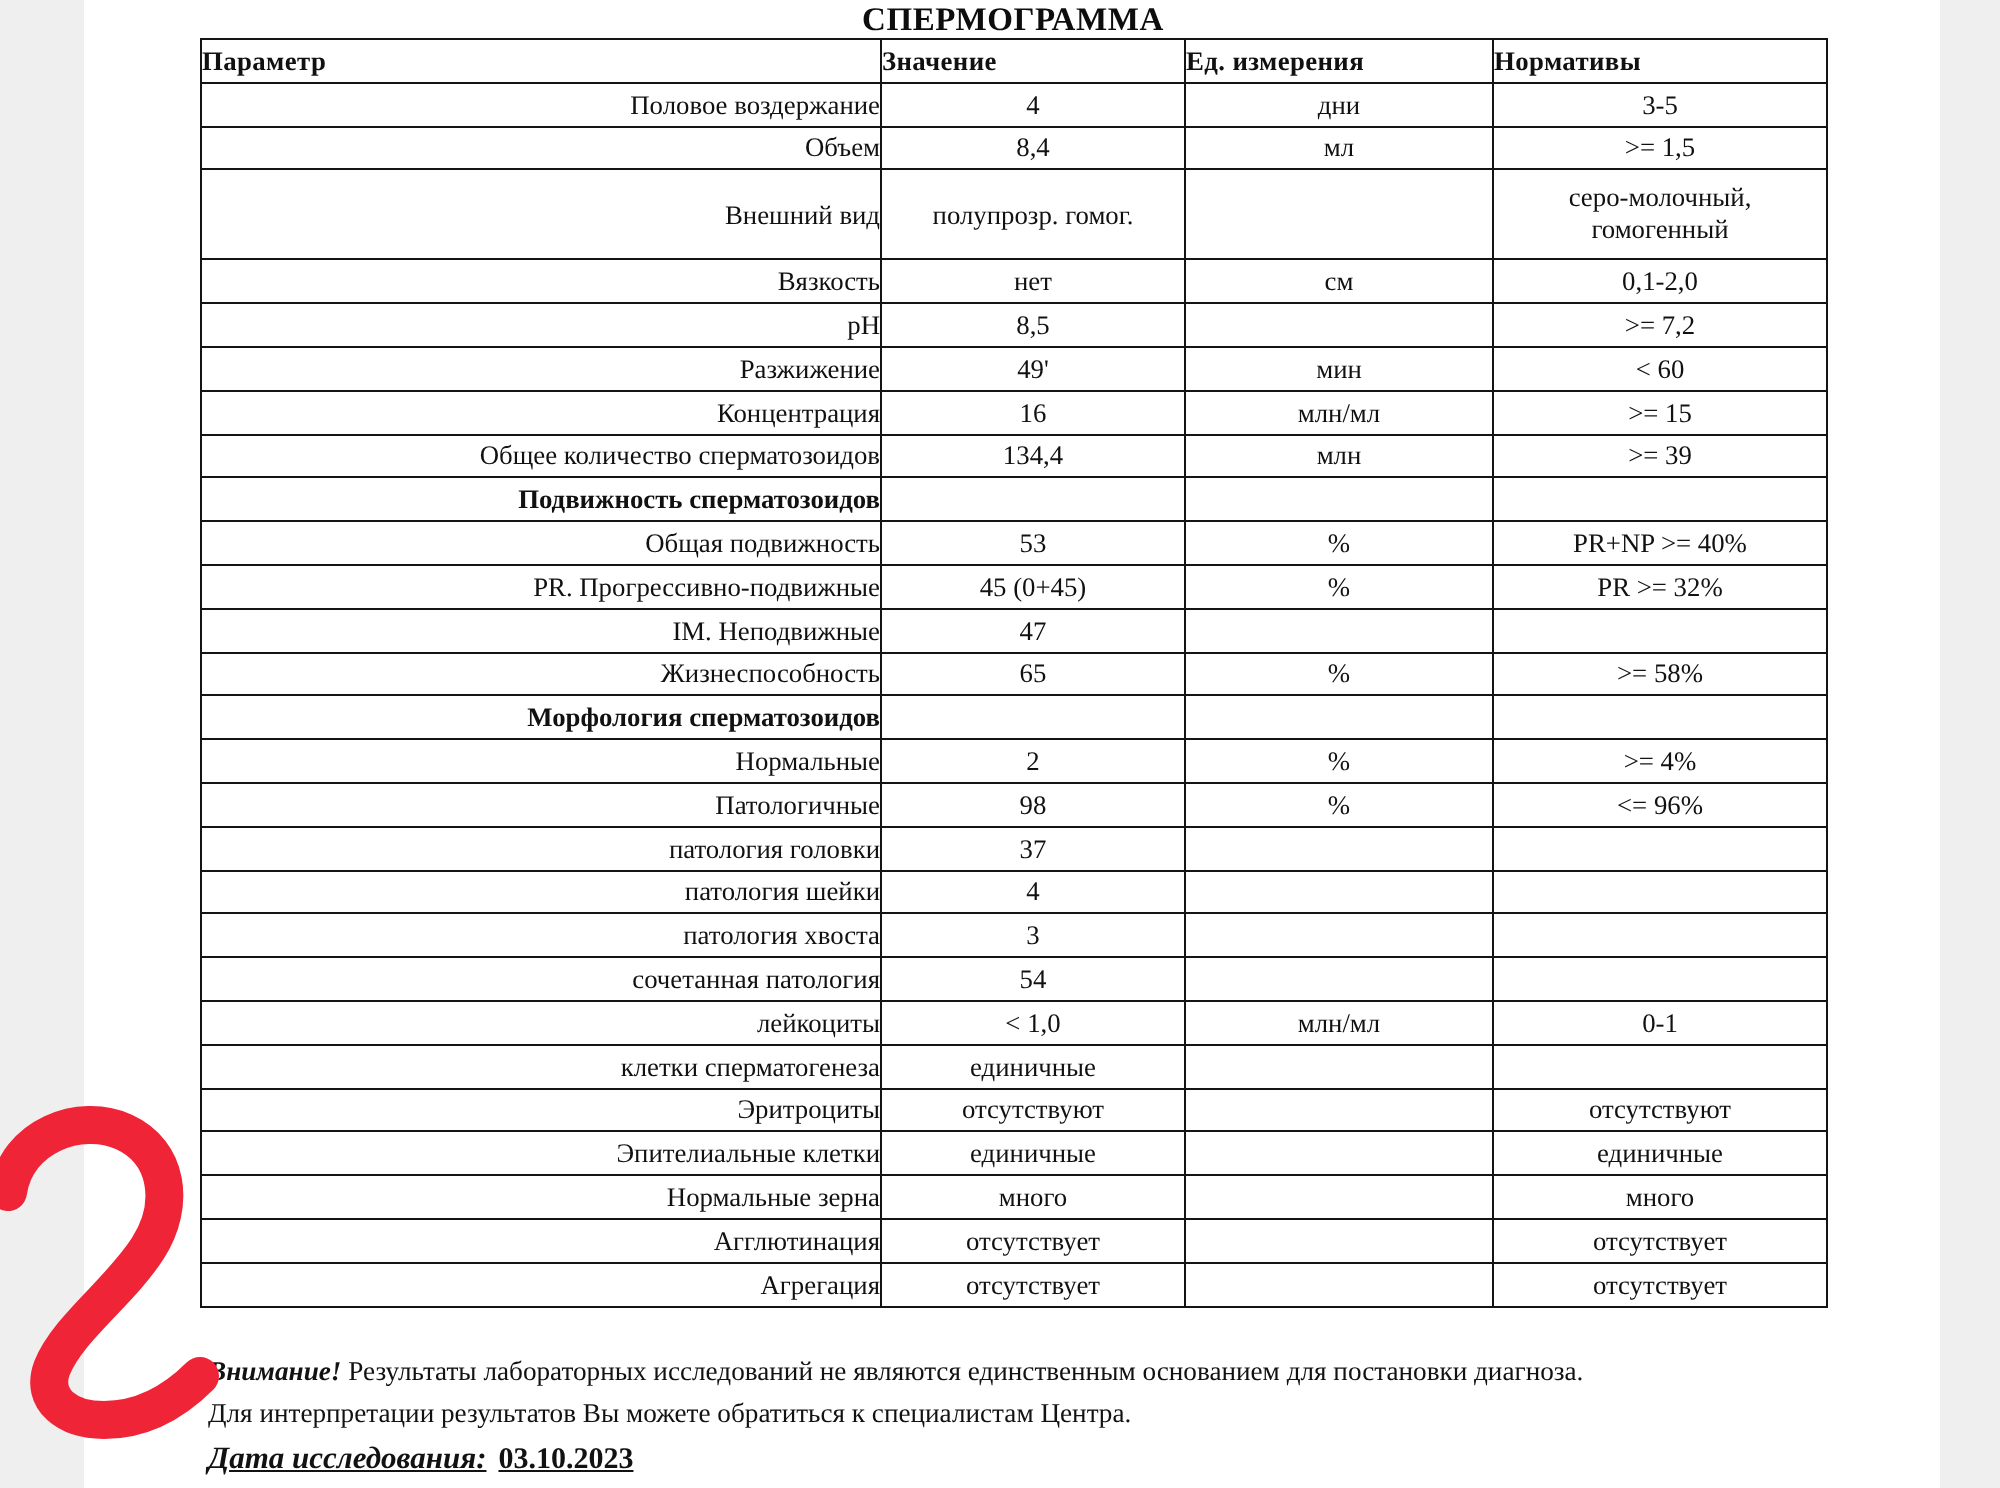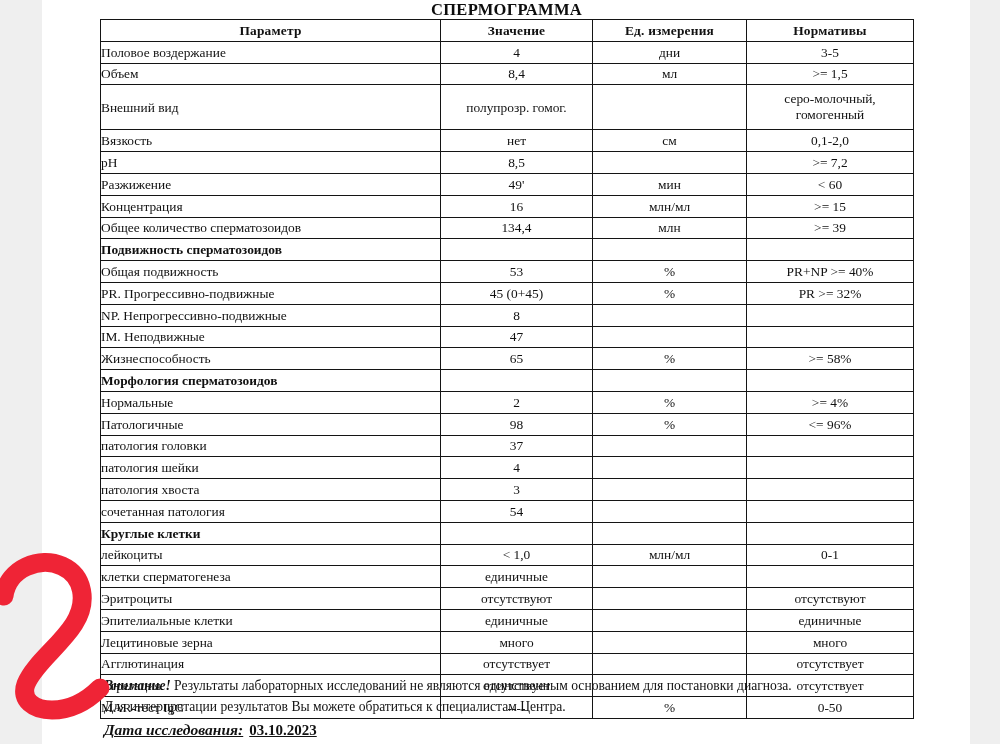--- a/index.html
+++ b/index.html
@@ -70,28 +70,28 @@
     height: 20.8px;
   }
 
   col.c-param  { width: 340px; }
   col.c-value  { width: 152px; }
   col.c-unit   { width: 154px; }
   col.c-norm   { width: 167px; }
 
   th.hdr {
     font-weight: bold;
-    text-align: center;
+    text-align: left;
     font-size: 15px;
     height: 25px;
     letter-spacing: 0.2px;
   }
 
   td.param {
-    text-align: left;
+    text-align: right;
     padding-left: 4px;
   }
   td.param.indent {
     padding-left: 0;
   }
   td.param.section {
     font-weight: bold;
   }
   td.value, td.unit, td.norm {
     text-align: center;
@@ -232,26 +232,20 @@
             <td class="unit">%</td>
             <td class="norm">PR+NP &gt;= 40%</td>
           </tr>
           <tr>
             <td class="param">PR. Прогрессивно-подвижные</td>
             <td class="value">45 (0+45)</td>
             <td class="unit">%</td>
             <td class="norm">PR &gt;= 32%</td>
           </tr>
           <tr>
-            <td class="param">NP. Непрогрессивно-подвижные</td>
-            <td class="value">8</td>
-            <td class="unit"></td>
-            <td class="norm"></td>
-          </tr>
-          <tr>
             <td class="param">IM. Неподвижные</td>
             <td class="value">47</td>
             <td class="unit"></td>
             <td class="norm"></td>
           </tr>
           <tr>
             <td class="param">Жизнеспособность</td>
             <td class="value">65</td>
             <td class="unit">%</td>
             <td class="norm">&gt;= 58%</td>
@@ -288,26 +282,20 @@
           </tr>
           <tr>
             <td class="param indent">патология хвоста</td>
             <td class="value">3</td>
             <td class="unit"></td>
             <td class="norm"></td>
           </tr>
           <tr>
             <td class="param indent">сочетанная патология</td>
             <td class="value">54</td>
-            <td class="unit"></td>
-            <td class="norm"></td>
-          </tr>
-          <tr>
-            <td class="param section">Круглые клетки</td>
-            <td class="value"></td>
             <td class="unit"></td>
             <td class="norm"></td>
           </tr>
           <tr>
             <td class="param indent">лейкоциты</td>
             <td class="value">&lt; 1,0</td>
             <td class="unit">млн/мл</td>
             <td class="norm">0-1</td>
           </tr>
           <tr>
@@ -322,42 +310,36 @@
             <td class="unit"></td>
             <td class="norm">отсутствуют</td>
           </tr>
           <tr>
             <td class="param">Эпителиальные клетки</td>
             <td class="value">единичные</td>
             <td class="unit"></td>
             <td class="norm">единичные</td>
           </tr>
           <tr>
-            <td class="param">Лецитиновые зерна</td>
+            <td class="param">Нормальные зерна</td>
             <td class="value">много</td>
             <td class="unit"></td>
             <td class="norm">много</td>
           </tr>
           <tr>
             <td class="param">Агглютинация</td>
             <td class="value">отсутствует</td>
             <td class="unit"></td>
             <td class="norm">отсутствует</td>
           </tr>
           <tr>
             <td class="param">Агрегация</td>
             <td class="value">отсутствует</td>
             <td class="unit"></td>
             <td class="norm">отсутствует</td>
-          </tr>
-          <tr>
-            <td class="param">MAR-тест IgG</td>
-            <td class="value">----</td>
-            <td class="unit">%</td>
-            <td class="norm">0-50</td>
           </tr>
         </tbody>
     </table>
   </div>
 
   <div class="footer">
     <div class="footer-line">
       <span class="lead">Внимание!</span><span> Результаты лабораторных исследований не являются единственным основанием для постановки диагноза.</span>
     </div>
     <div class="footer-line">Для интерпретации результатов Вы можете обратиться к специалистам Центра.</div>

